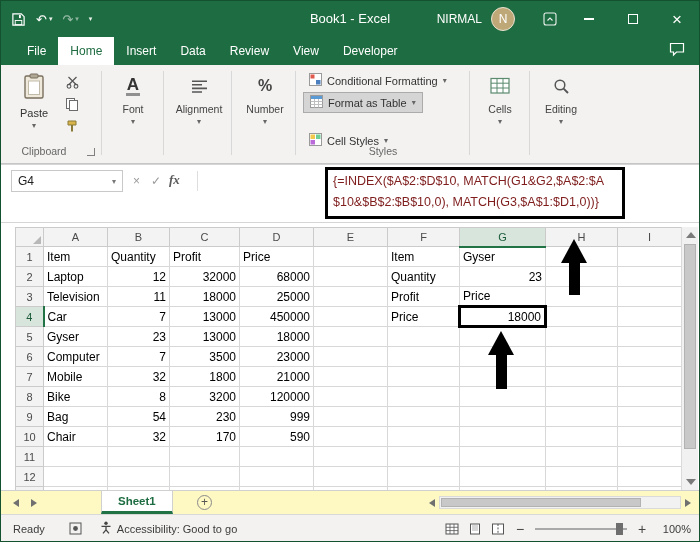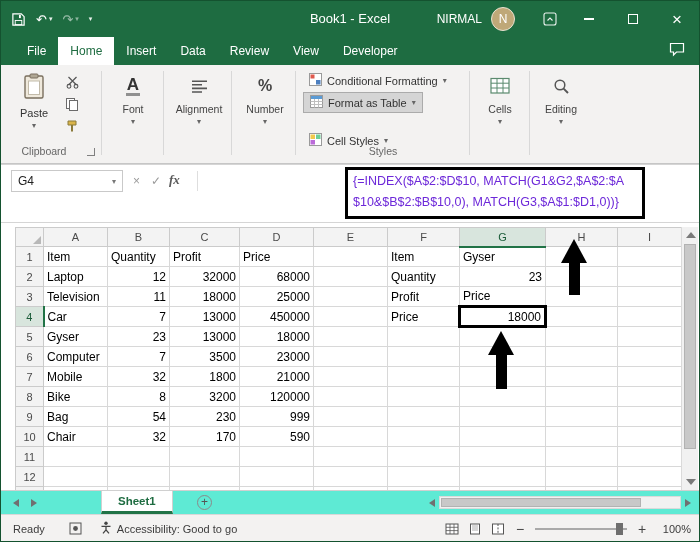--- a/index.html
+++ b/index.html
@@ -47,21 +47,21 @@
   .srow{position:absolute;left:302px;height:21px;display:flex;align-items:center;gap:5px;font-size:11px;color:#333;padding:0 6px;white-space:nowrap}
   .srow.hl{background:#D5D5D5;border:1px solid #ABABAB}
 
   
   .formulabar{position:absolute;left:0;top:163px;width:100%;height:59px;background:#fff;border-top:1px solid #D5D5D5;border-bottom:1px solid #D5D5D5}
   .namebox{position:absolute;left:10px;top:5px;width:112px;height:22px;border:1px solid #C9C9C9;background:#fff;font-size:12px;color:#222;display:flex;align-items:center;padding:0 6px}
   .namebox .nbcar{margin-left:auto;font-size:8px;color:#777}
   .fbicon{position:absolute;top:9px;font-size:12px;color:#9B9B9B}
   .fbfx{position:absolute;left:168px;top:7px;font-family:"Liberation Serif",serif;font-style:italic;font-weight:bold;font-size:13px;color:#5A5A5A}
   .fbsep{position:absolute;left:196px;top:6px;width:1px;height:20px;background:#DEDEDE}
-  .formulabox{position:absolute;left:344px;top:2px;width:300px;height:52px;border:3px solid #000;background:#fff;font-size:12.5px;line-height:21px;padding:1px 5px;color:#6d28d9;word-break:break-all;overflow:hidden}
+  .formulabox{position:absolute;left:324px;top:2px;width:300px;height:52px;border:3px solid #000;background:#fff;font-size:12.5px;line-height:21px;padding:1px 5px;color:#7f1d1d;word-break:break-all;overflow:hidden}
 
   
   .gridwrap{position:absolute;left:14px;top:226px;width:666px;height:263px;overflow:hidden;background:#fff}
   table.sheet{border-collapse:collapse;table-layout:fixed;width:666px;font-size:12px;color:#000}
   .sheet th{background:#F3F3F3;border:1px solid #CBCBCB;font-weight:normal;font-size:11px;color:#4A4A4A;text-align:center;padding:0}
   .sheet thead tr{height:19px}
   .sheet tbody tr{height:20px}
   .sheet td{border:1px solid #D8D8D8;padding:0 3px;white-space:nowrap;overflow:hidden;text-align:left}
   .sheet td.num{text-align:right}
   .sheet thead th.selcol{background:#D8E5DD;color:#1A5C38;border-bottom:2px solid #217346}
@@ -70,21 +70,21 @@
   .corner{position:relative}
   .corner:after{content:"";position:absolute;right:2px;bottom:2px;border-left:8px solid transparent;border-bottom:8px solid #B8B8B8}
 
   .vscroll{position:absolute;left:680px;top:226px;width:17px;height:263px;background:#F1F1F1;border-left:1px solid #DADADA}
   .tri{width:0;height:0;position:absolute}
   .vs-up{left:4px;top:5px;border-left:5px solid transparent;border-right:5px solid transparent;border-bottom:6px solid #7A7A7A}
   .vs-down{left:4px;bottom:5px;border-left:5px solid transparent;border-right:5px solid transparent;border-top:6px solid #7A7A7A}
   .vthumb{position:absolute;left:2px;top:17px;width:12px;height:205px;background:#C8C8C8;border:1px solid #B2B2B2}
 
   
-  .sheetbar{position:absolute;left:0;top:489px;width:100%;height:24px;background:#5eead4;border-top:1px solid #D0D0D0}
+  .sheetbar{position:absolute;left:0;top:489px;width:100%;height:24px;background:#fef9c3;border-top:1px solid #D0D0D0}
   .nav-l{left:12px;top:8px;border-top:4.5px solid transparent;border-bottom:4.5px solid transparent;border-right:6px solid #707070}
   .nav-r{left:30px;top:8px;border-top:4.5px solid transparent;border-bottom:4.5px solid transparent;border-left:6px solid #707070}
   .sheettab{position:absolute;left:100px;top:0;height:23px;line-height:21px;padding:0 16px;background:#fff;border-left:1px solid #D0D0D0;border-right:1px solid #D0D0D0;border-bottom:3px solid #217346;color:#1E6C41;font-size:11.5px;font-weight:bold}
   .addsheet{position:absolute;left:196px;top:4px;width:15px;height:15px;border:1px solid #8A8A8A;border-radius:50%;color:#555;font-size:12px;line-height:12px;text-align:center}
   .hscroll{position:absolute;right:8px;top:4px;width:262px;height:15px;display:flex;align-items:center;gap:4px}
   .h-l{border-top:4.5px solid transparent;border-bottom:4.5px solid transparent;border-right:6px solid #707070;position:static}
   .h-r{border-top:4.5px solid transparent;border-bottom:4.5px solid transparent;border-left:6px solid #707070;position:static}
   .htrack{flex:1;height:13px;background:#F1F1F1;border:1px solid #DADADA;position:relative}
   .hthumb{position:absolute;left:1px;top:1px;width:200px;height:9px;background:#C8C8C8;border:1px solid #B2B2B2}
 

